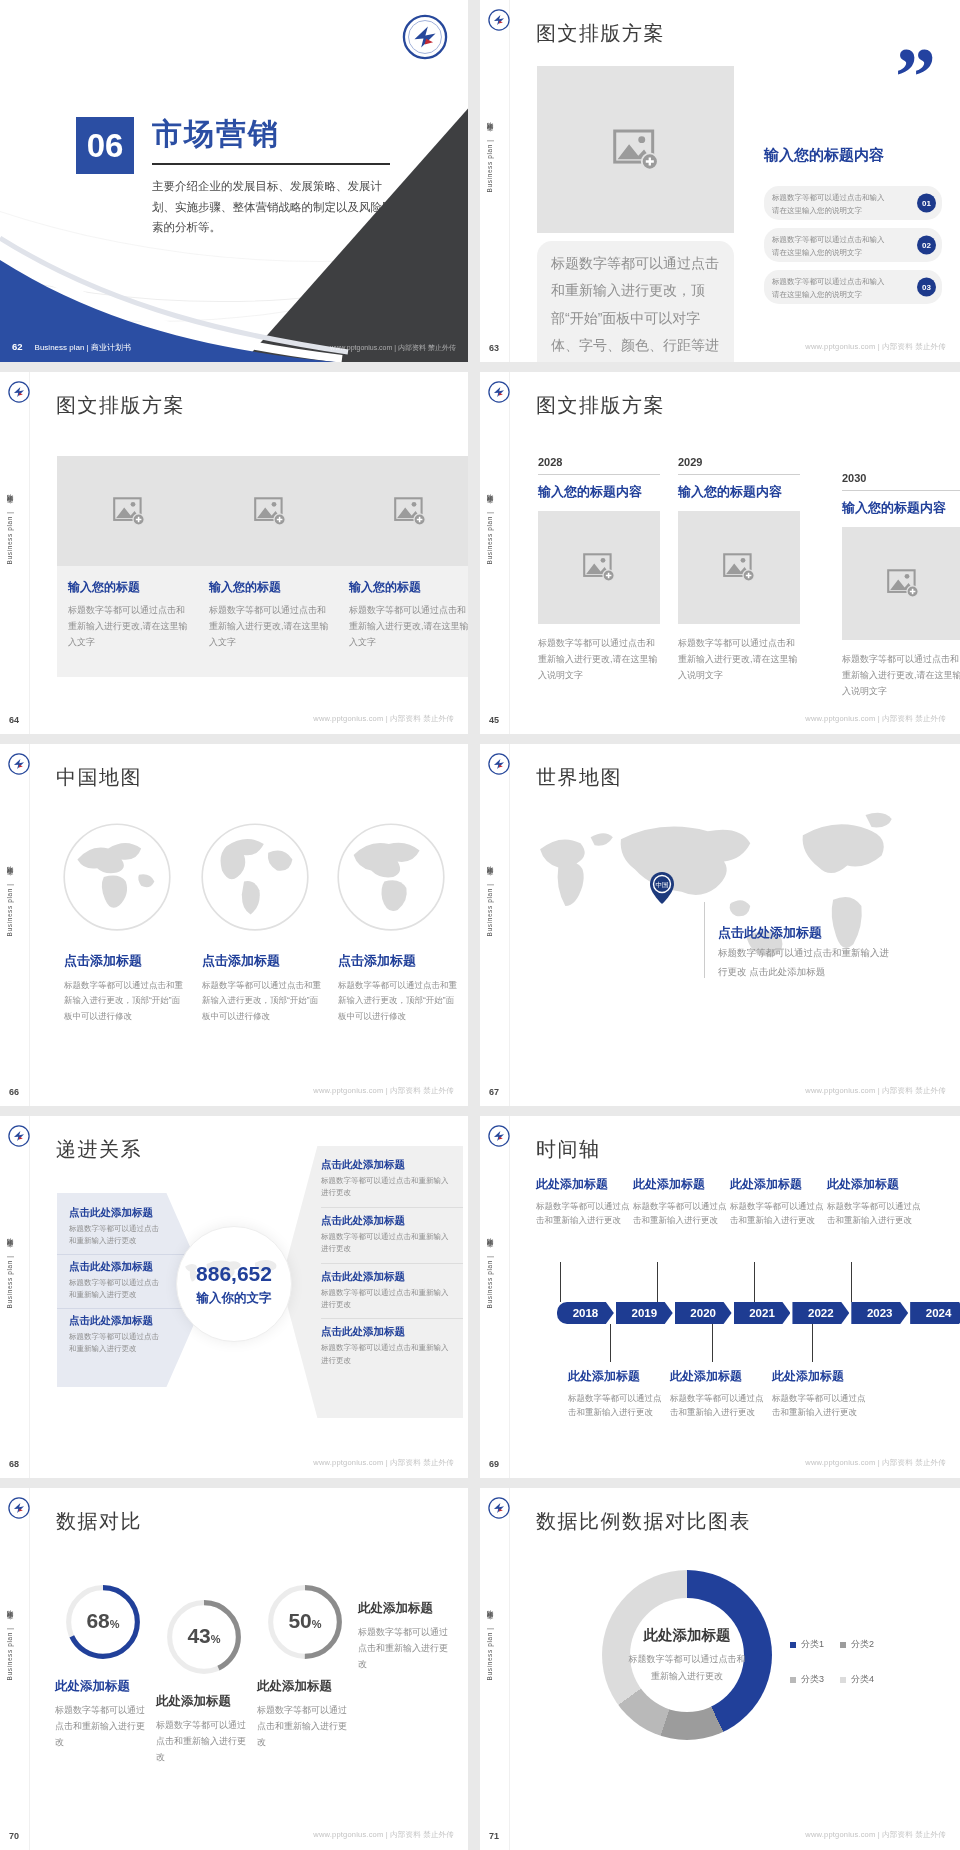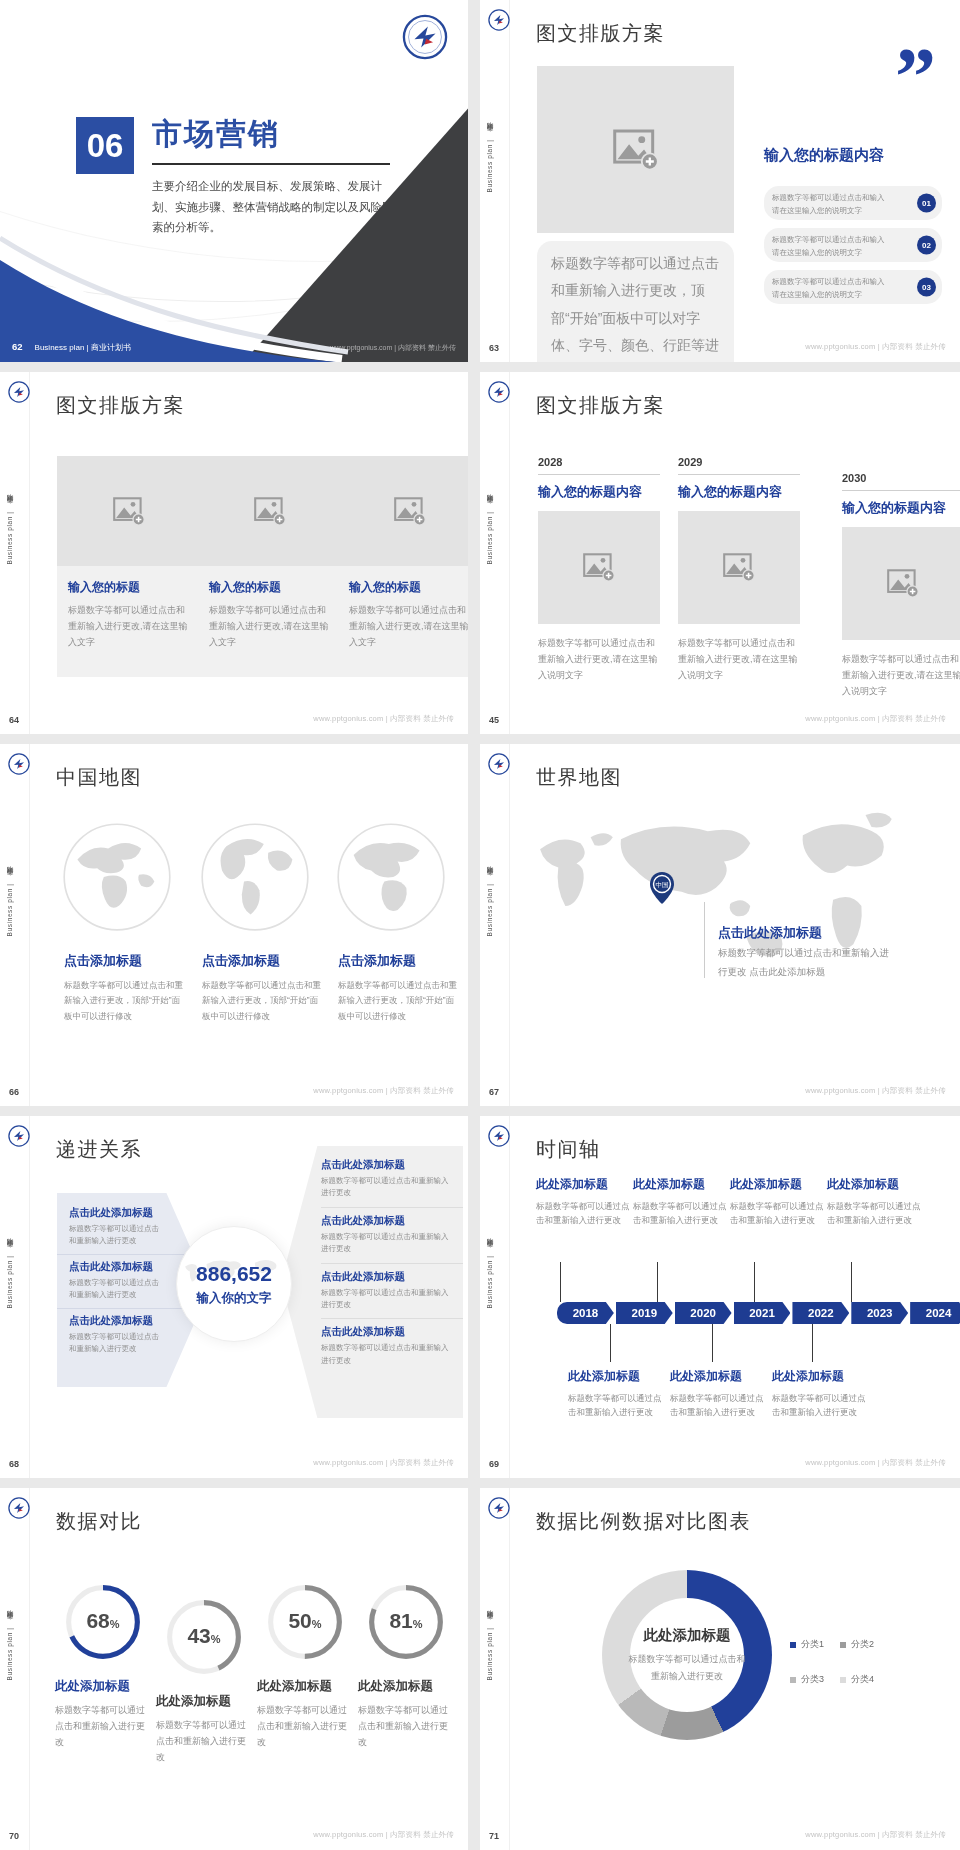--- a/index.html
+++ b/index.html
@@ -570,27 +570,20 @@
         <svg class="gauge" viewBox="0 0 84 84">
           <circle class="gauge-track" cx="42" cy="42" r="37" style="stroke: rgb(236, 236, 236);"></circle>
           <circle class="gauge-arc" cx="42" cy="42" r="37" style="stroke: rgb(140, 140, 140); stroke-dasharray: 116.239, 232.478;"></circle>
         </svg>
         <div class="pct"><span class="v">50</span><span class="u">%</span></div>
       </div>
       <div class="qhead b" style="color:#3d3d3d;">此处添加标题</div>
       <div class="qtext body-txt">标题数字等都可以通过点击和重新输入进行更改</div>
     </div>
     <div class="qcol" style="left:358px;top:95px;">
-      <div class="qwrap">
-        <svg class="gauge" viewBox="0 0 84 84">
-          <circle class="gauge-track" cx="42" cy="42" r="37" style="stroke: rgb(236, 236, 236);"></circle>
-          <circle class="gauge-arc" cx="42" cy="42" r="37" style="stroke: rgb(140, 140, 140); stroke-dasharray: 188.307, 232.478;"></circle>
-        </svg>
-        <div class="pct"><span class="v">81</span><span class="u">%</span></div>
-      </div>
       <div class="qhead b" style="color:#3d3d3d;">此处添加标题</div>
       <div class="qtext body-txt">标题数字等都可以通过点击和重新输入进行更改</div>
     </div>
 
     <div class="pg">70</div>
     <div class="wm">www.pptgonius.com | 内部资料 禁止外传</div>
   </div>
 
   <div class="slide">
     <svg class="mini-logo" viewBox="0 0 24 24">

